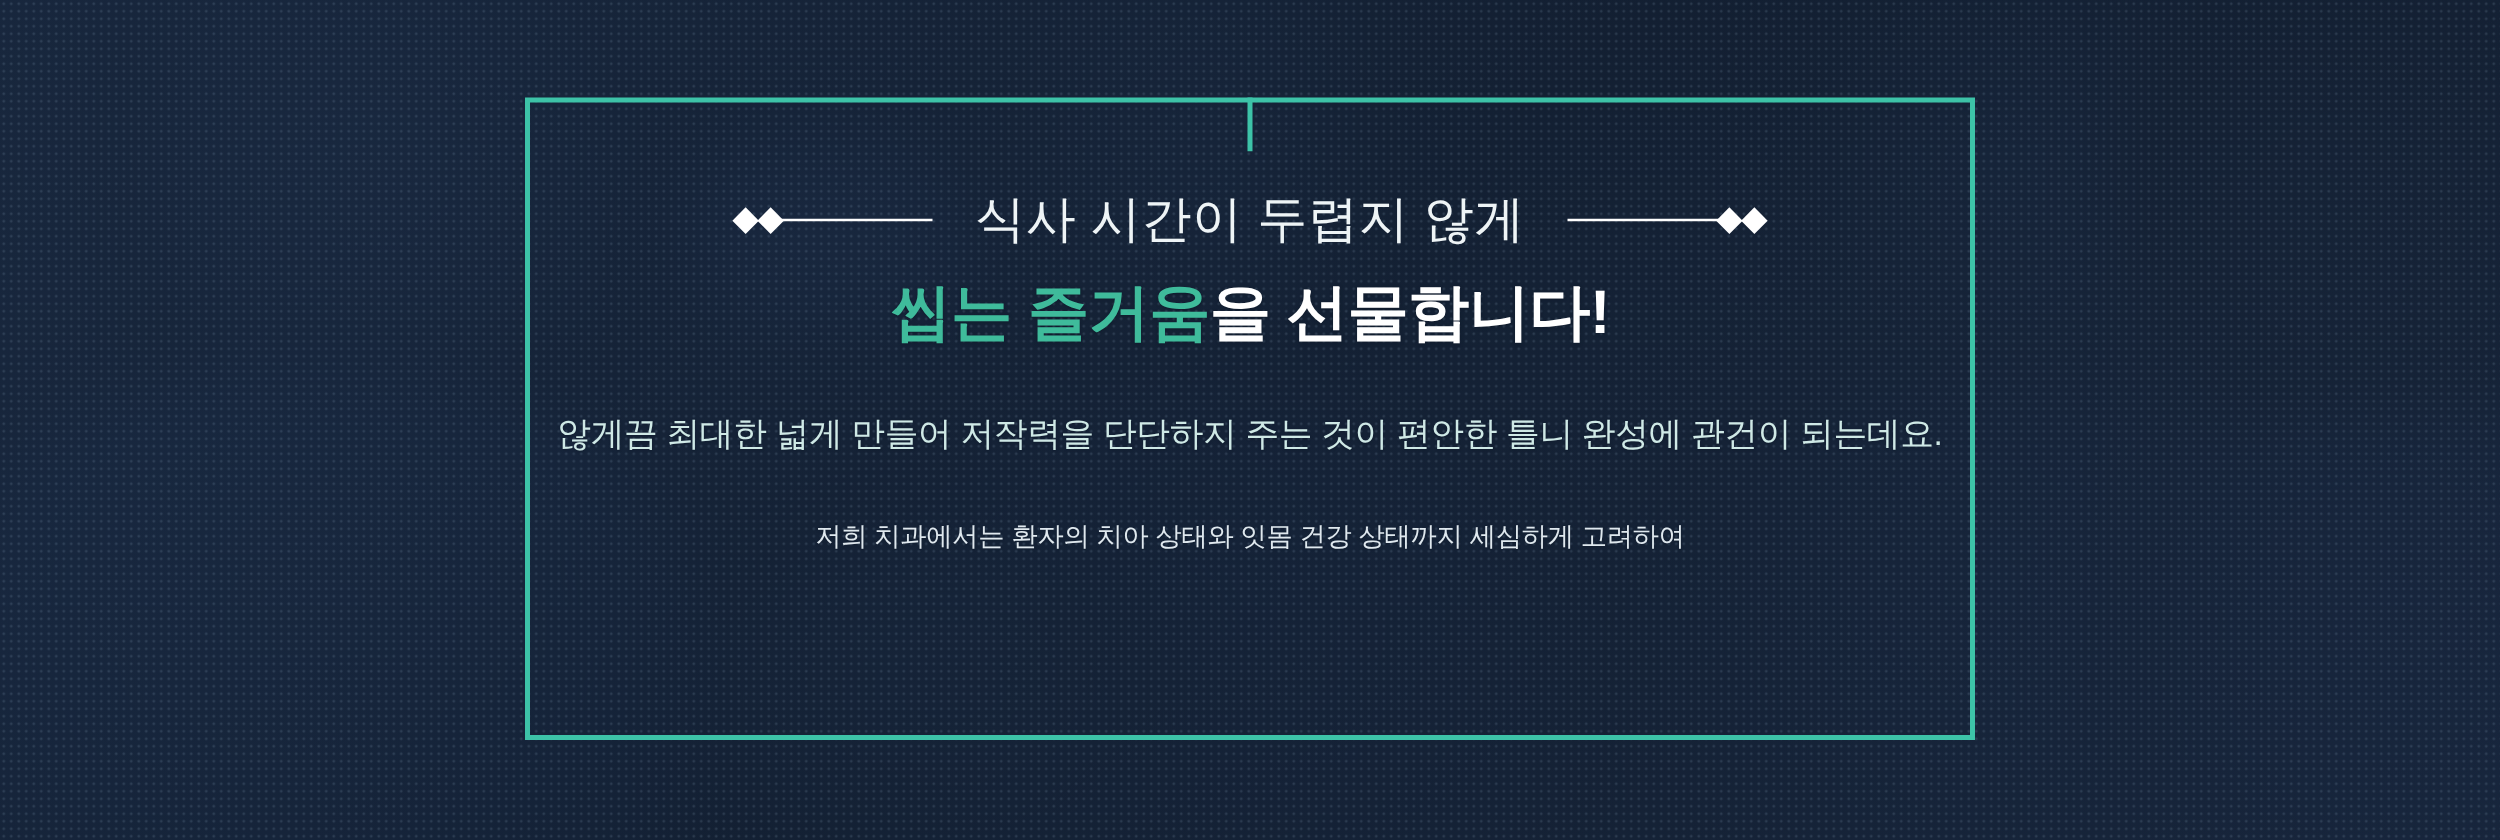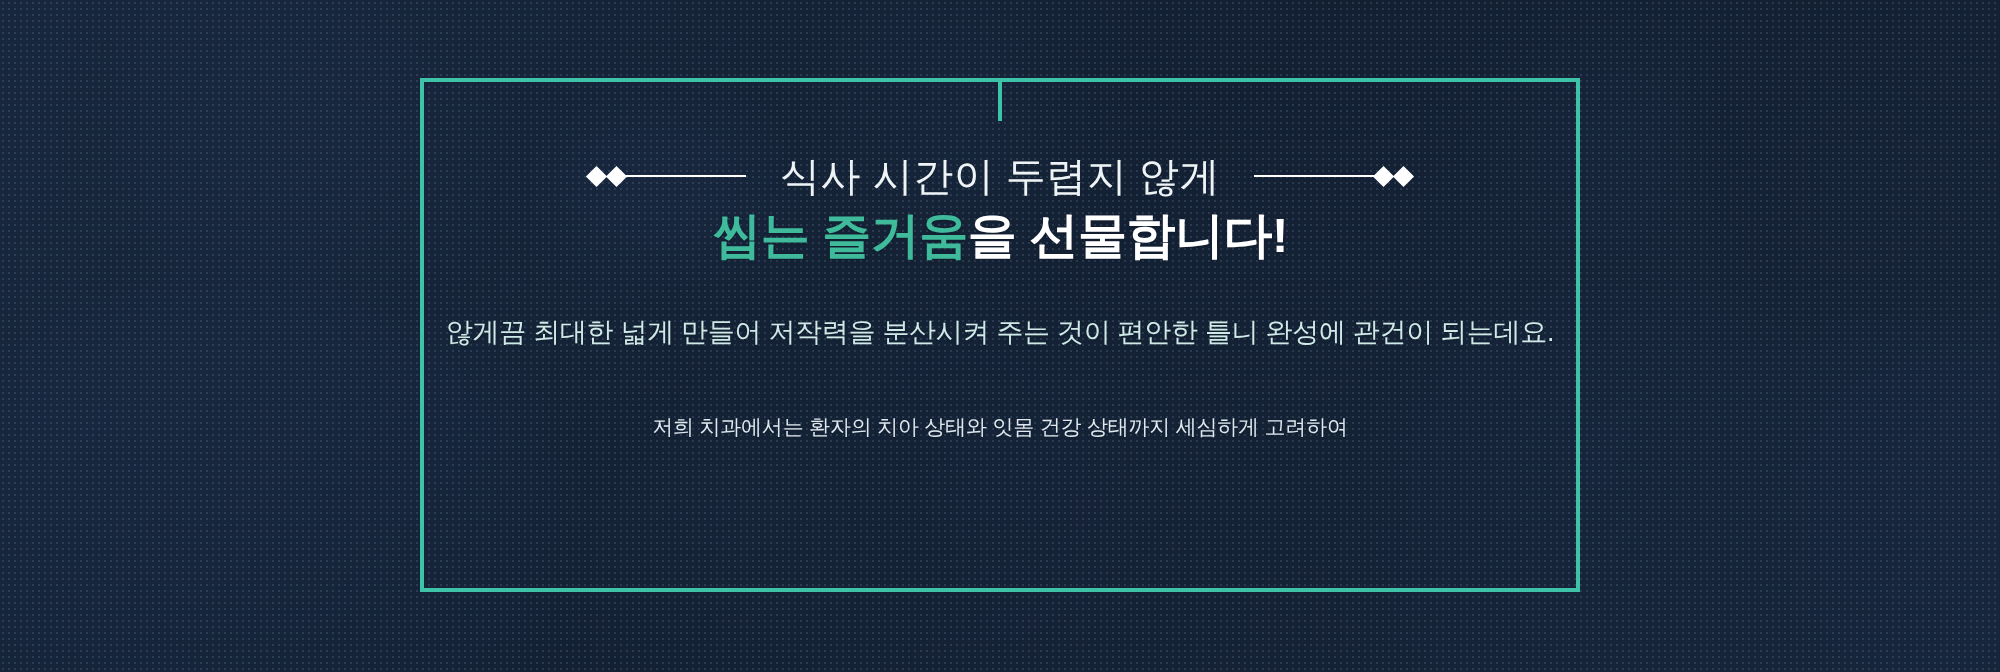--- a/index.html
+++ b/index.html
@@ -185,21 +185,21 @@
     font-size: 40px;
     font-weight: 400;
     letter-spacing: 0.5px;
     white-space: nowrap;
     padding: 0 34px;
     line-height: 1;
   }
 
   
   .headline {
-    margin-top: 11px;
+    margin-top: 26px;
     font-size: 49px;
     font-weight: 700;
     letter-spacing: -0.5px;
     line-height: 1.18;
     white-space: nowrap;
     text-shadow: 0 1px 3px rgba(10,20,34,0.45);
     text-align: right;
   }
   .headline .hl-accent { color: #3fbb9b; }
   .headline .hl-plain  { color: #ffffff; }
@@ -213,21 +213,21 @@
     font-weight: 400;
     line-height: 1.58;
     letter-spacing: -0.3px;
     white-space: nowrap;
     text-shadow: 0 1px 2px rgba(10,20,34,0.4);
   }
   .para-primary > div { display: block; }
 
   
   .para-secondary {
-    margin-top: 56px;
+    margin-top: 44px;
     text-align: center;
     color: #dfe8ee;
     font-size: 21px;
     font-weight: 400;
     line-height: 1.72;
     letter-spacing: -0.2px;
     white-space: nowrap;
     text-shadow: 0 1px 2px rgba(10,20,34,0.4);
   }
   .para-secondary > div { display: block; }
@@ -273,21 +273,21 @@
         <span class="dia"></span>
         <span class="dia"></span>
       </div>
     </div>
 
     <div class="headline">
       <span class="hl-accent" style="color: rgb(63, 187, 155);">씹는 즐거움</span><span class="hl-plain">을 선물합니다!</span>
     </div>
 
     <div class="para-primary" style="color: rgb(207, 233, 230);">
-      <div>않게끔 최대한 넓게 만들어 저작력을 분산시켜 주는 것이 편안한 틀니 완성에 관건이 되는데요.</div>
+      <div>않게끔 최대한 넓게 만들어 저작력을 단단하지 주는 것이 편안한 틀니 완성에 관건이 되는데요.</div>
     </div>
 
     <div class="para-secondary" style="color: rgb(223, 232, 238);">
       <div>저희 치과에서는 환자의 치아 상태와 잇몸 건강 상태까지 세심하게 고려하여</div>
     </div>
 
   </div>
 </div>
 
 </body></html>

